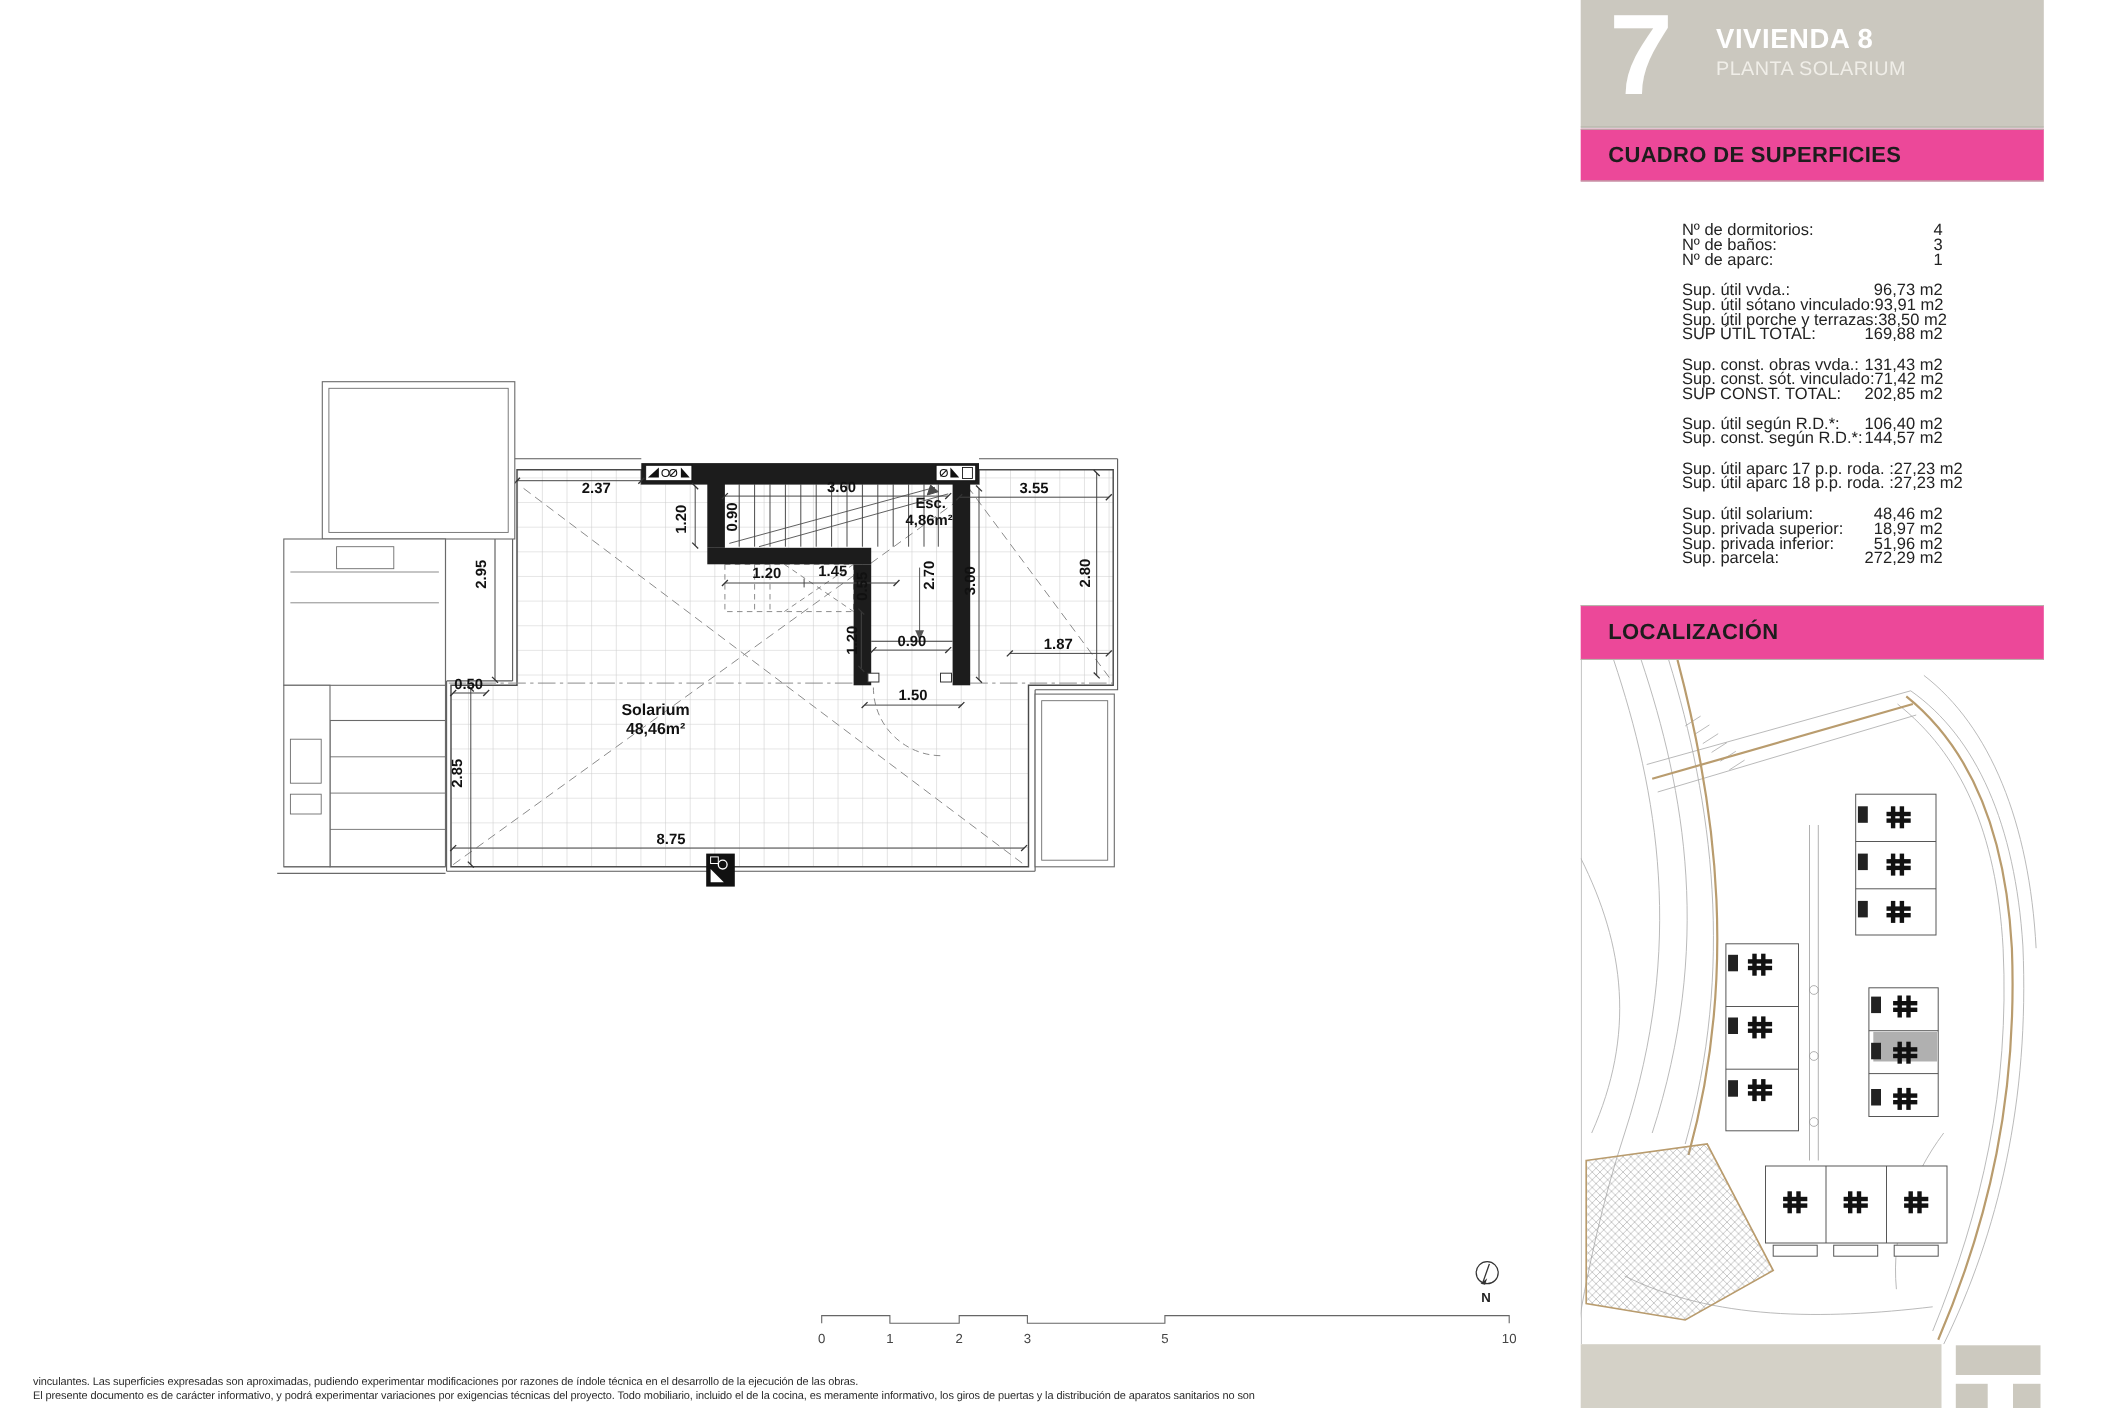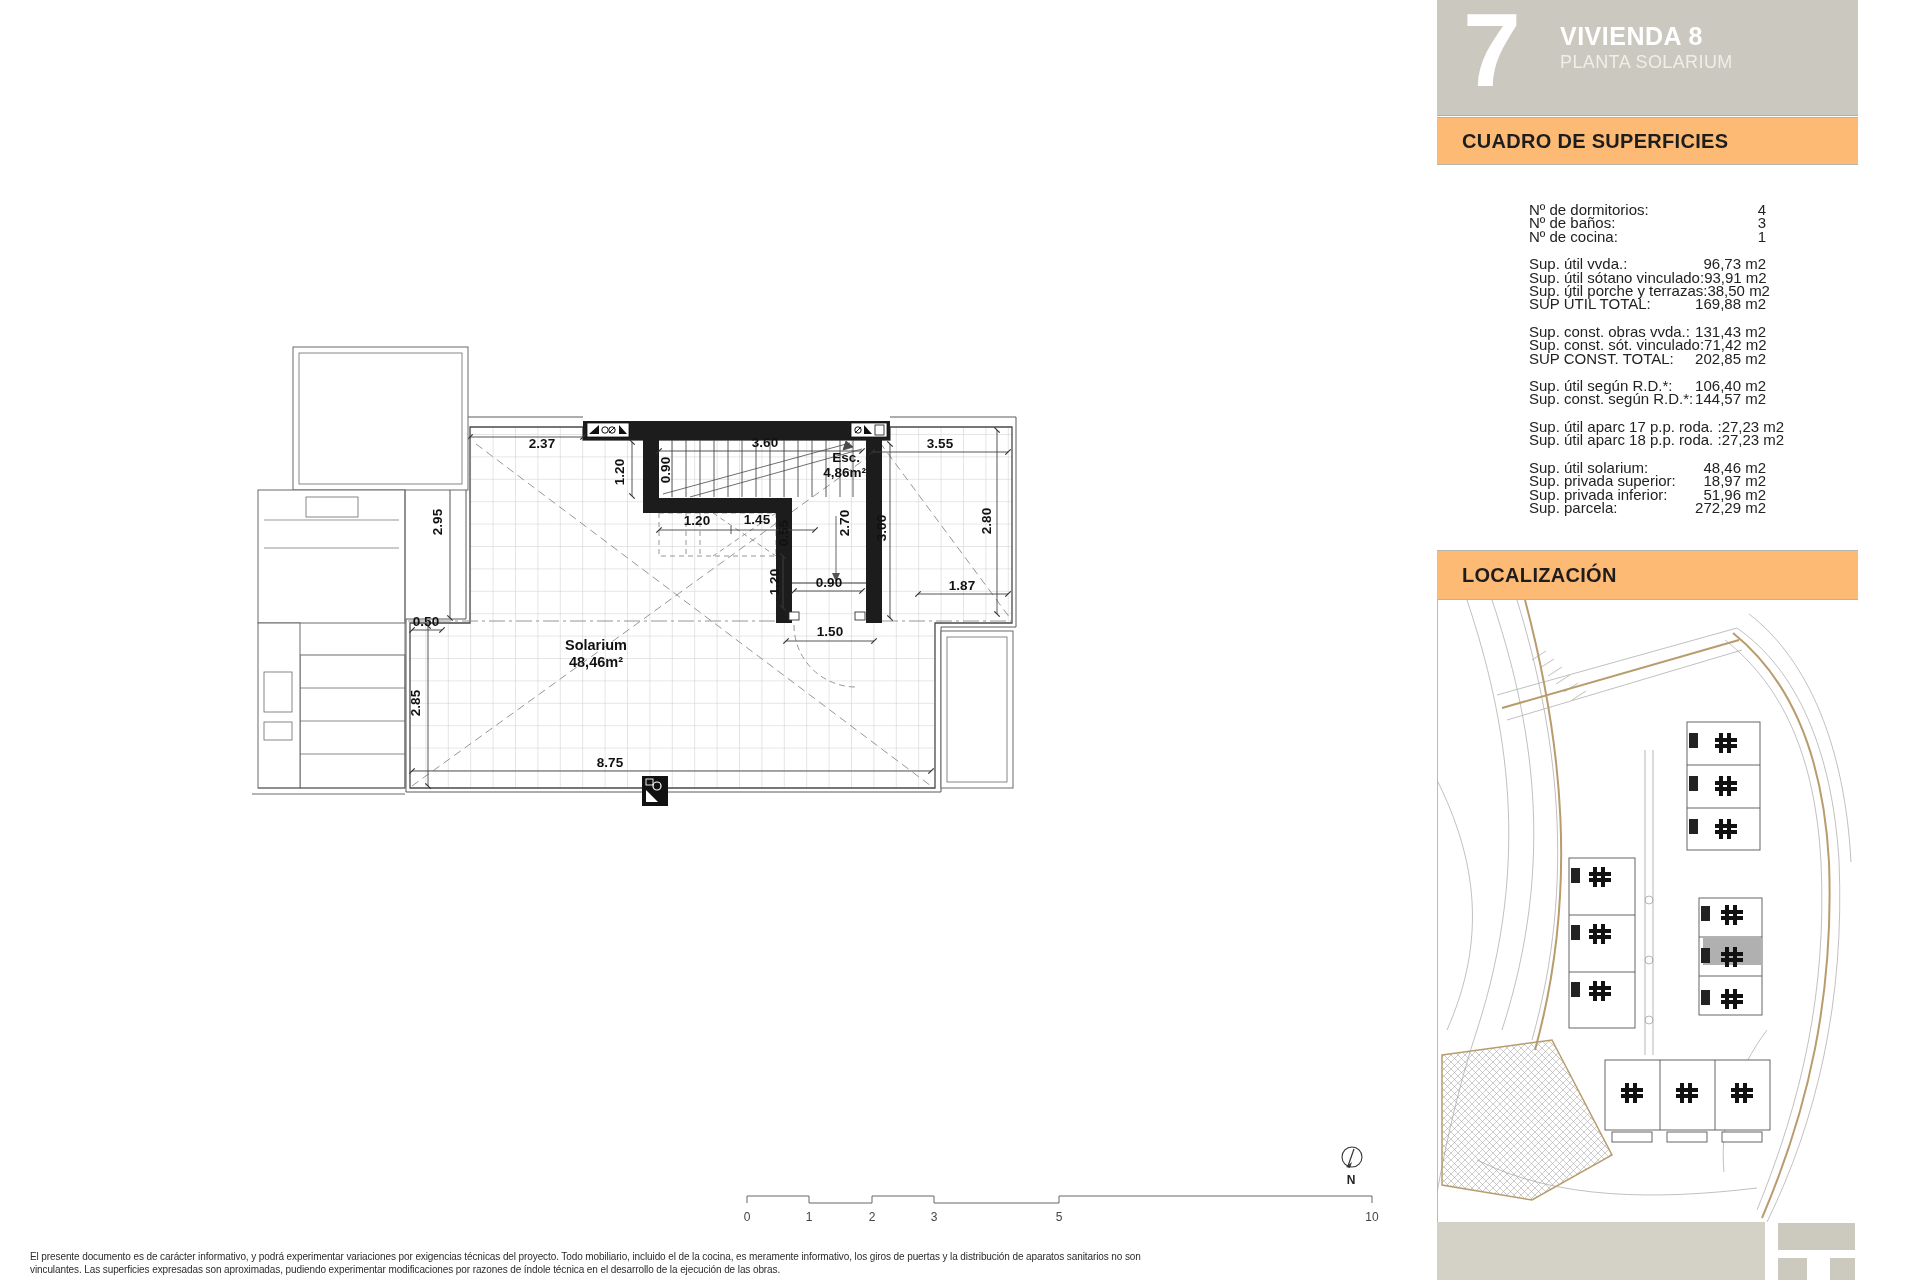--- a/index.html
+++ b/index.html
@@ -4,21 +4,21 @@
 <style>
   html,body{margin:0;padding:0;background:#fff;}
   body{width:1920px;height:1280px;position:relative;font-family:"Liberation Sans",sans-serif;overflow:hidden;}
   .abs{position:absolute;}
   
   #sidebar{left:1437px;top:0;width:421px;height:1280px;}
   #sb-header{left:0;top:0;width:421px;height:115px;background:#cbc8bf;border-bottom:1px solid #b2afa6;}
   #sb-num{left:26px;top:-10px;font-size:104px;font-weight:bold;color:#fff;line-height:120px;}
   #sb-title{left:123px;top:22px;font-size:25px;font-weight:bold;color:#fff;letter-spacing:.5px;}
   #sb-sub{left:123px;top:52px;font-size:18px;color:#f0eee8;letter-spacing:.4px;}
-  .bar{left:0;width:421px;background:#fdba74;border-top:1px solid #b7b4ab;border-bottom:1px solid #b7b4ab;
+  .bar{left:0;width:421px;background:#ec4899;border-top:1px solid #b7b4ab;border-bottom:1px solid #b7b4ab;
        display:flex;align-items:center;padding-left:25px;box-sizing:border-box;
        font-size:20px;font-weight:bold;color:#1d1d1d;letter-spacing:.3px;}
   #bar-sup{top:117px;height:48px;}
   #bar-loc{top:550px;height:50px;}
   #stable{left:0;top:165px;width:421px;padding:38px 92px 0 92px;box-sizing:border-box;color:#222;}
   .sgroup{margin-bottom:14px;}
   .srow{display:flex;font-size:15px;line-height:13.4px;}
   .srow .lb{flex:1;white-space:nowrap;}
   .srow .vl{text-align:right;white-space:nowrap;}
   #map-svg{left:0;top:600px;}
@@ -184,22 +184,22 @@
     <text class="scl" x="747" y="1221" text-anchor="middle">0</text>
     <text class="scl" x="809" y="1221" text-anchor="middle">1</text>
     <text class="scl" x="872" y="1221" text-anchor="middle">2</text>
     <text class="scl" x="934" y="1221" text-anchor="middle">3</text>
     <text class="scl" x="1059" y="1221" text-anchor="middle">5</text>
     <text class="scl" x="1372" y="1221" text-anchor="middle">10</text>
   </g>
 </svg>
 
 <div id="disclaimer" class="abs">
+  <div>vinculantes. Las superficies expresadas son aproximadas, pudiendo experimentar modificaciones por razones de índole técnica en el desarrollo de la ejecución de las obras.</div>
   <div>El presente documento es de carácter informativo, y podrá experimentar variaciones por exigencias técnicas del proyecto. Todo mobiliario, incluido el de la cocina, es meramente informativo, los giros de puertas y la distribución de aparatos sanitarios no son</div>
-  <div>vinculantes. Las superficies expresadas son aproximadas, pudiendo experimentar modificaciones por razones de índole técnica en el desarrollo de la ejecución de las obras.</div>
 </div>
 
 <div id="sidebar" class="abs">
 
   <div id="sb-header" class="abs">
     <div id="sb-num" class="abs">7</div>
     <div id="sb-title" class="abs">VIVIENDA 8</div>
     <div id="sb-sub" class="abs">PLANTA SOLARIUM</div>
   </div>
 
@@ -211,21 +211,21 @@
     <div class="sgroup">
       <div class="srow">
           <span class="lb">Nº de dormitorios:</span>
           <span class="vl">4</span>
         </div>
       <div class="srow">
           <span class="lb">Nº de baños:</span>
           <span class="vl">3</span>
         </div>
       <div class="srow">
-          <span class="lb">Nº de cocina:</span>
+          <span class="lb">Nº de aparc:</span>
           <span class="vl">1</span>
         </div>
     </div>
     <div class="sgroup">
       <div class="srow">
           <span class="lb">Sup. útil vvda.:</span>
           <span class="vl">96,73 m2</span>
         </div>
       <div class="srow">
           <span class="lb">Sup. útil sótano vinculado:</span>

